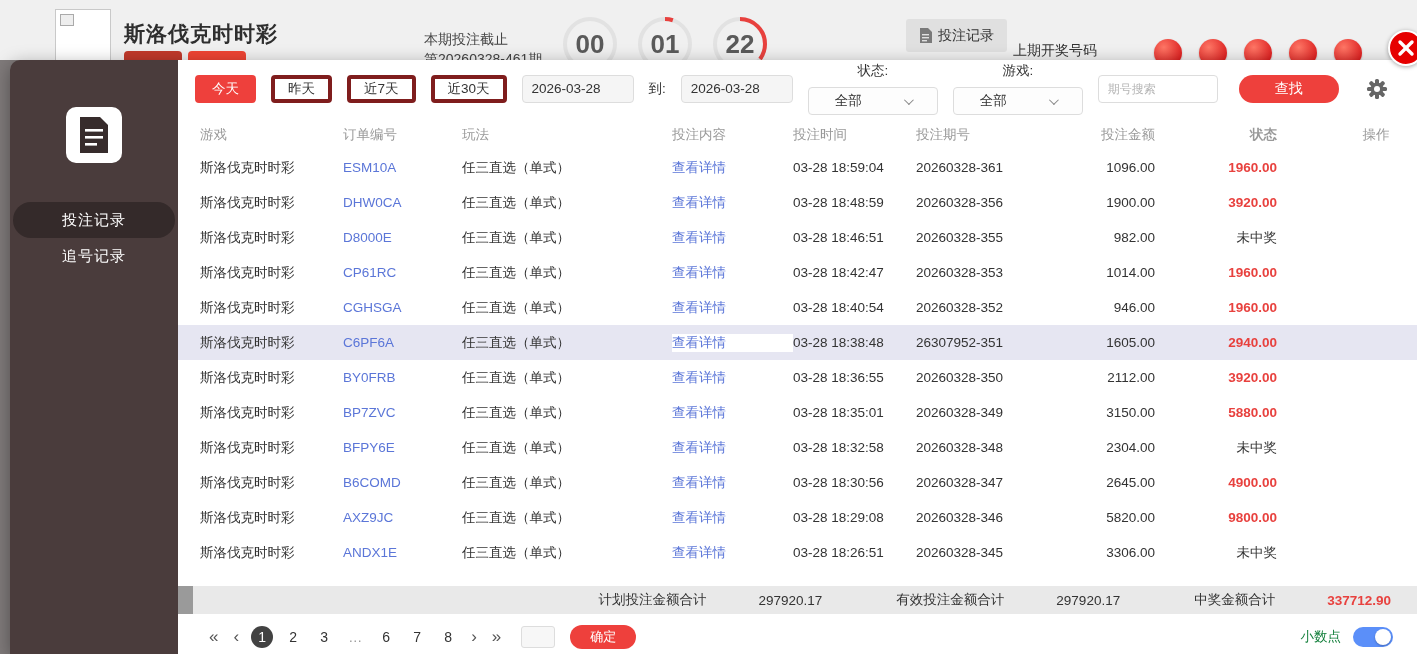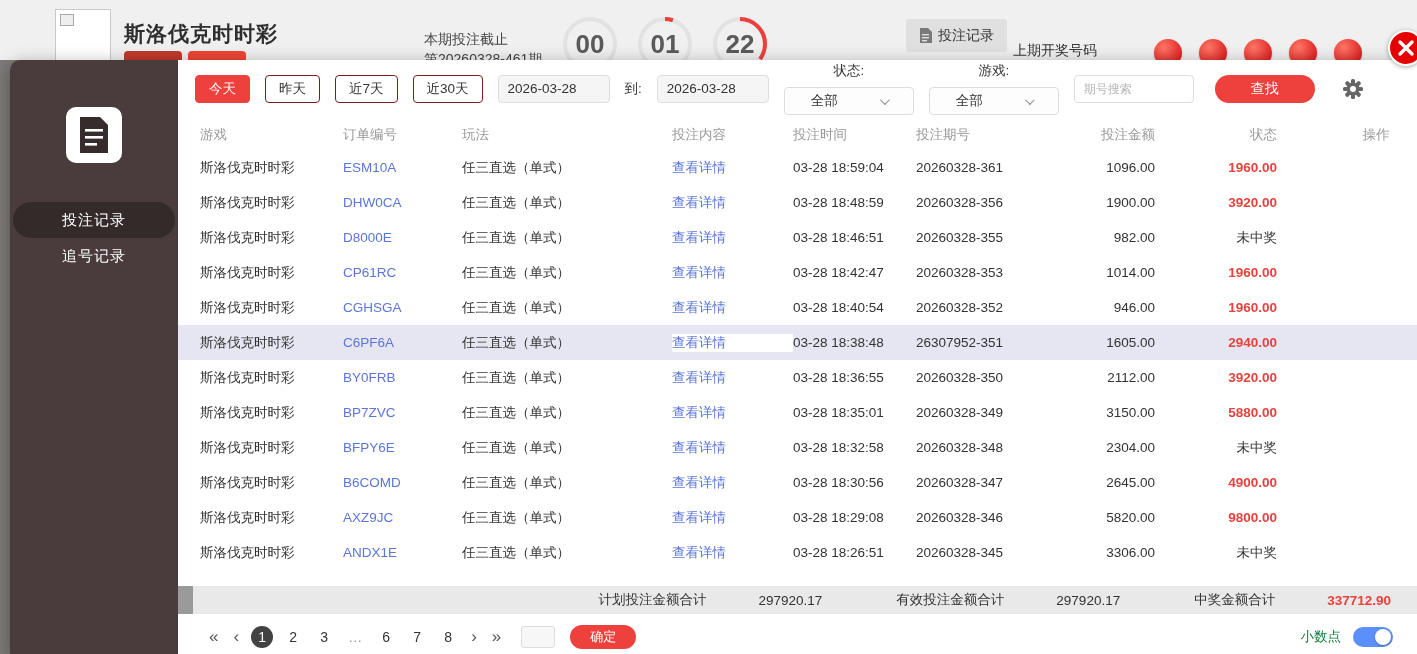--- a/index.html
+++ b/index.html
@@ -47,21 +47,21 @@
   .side-menu { margin-top:39px; }
   .side-item { height:36px; display:flex; align-items:center; justify-content:center;
     color:#fff; font-size:15px; cursor:pointer; letter-spacing:1px; }
   .side-item.active { background:#342a2a; border-radius:18px; margin:0 3px; }
 
   .content { flex:1; background:#fff; display:flex; flex-direction:column; }
 
   
   .filters { height:29px; margin-top:14px; padding:0 18px 0 17px;
     display:flex; align-items:center; gap:15px; font-size:13.5px; }
-  .quick { height:28px; padding:0 13px; background:#fff; border:1px solid #7f1d1d;
+  .quick { height:28px; padding:0 13px; background:#fff; border:4px solid #7f1d1d;
     border-radius:4px; font-size:13.5px; color:#333; cursor:pointer; }
   .quick.active { background:#ee403c; border-color:#ee403c; color:#fff; }
   .dinput { width:112px; height:28px; border:1px solid #ddd; border-radius:4px;
     background:#f5f5f5; color:#333; font-size:13.5px; padding:0 9px; }
   .flabel { color:#333; }
   .fgroup { display:flex; align-items:center; gap:7px;flex-direction:column; }
   .fselect { width:130px; height:28px; border:1px solid #ddd; border-radius:4px;
     background:#fdfdfd; display:flex; align-items:center; justify-content:space-between;
     padding:0 26px; cursor:pointer; }
   .chev { width:7px; height:7px; border-right:1.5px solid #888;
@@ -240,21 +240,21 @@
     </div>
 
     <div class="grid thead">
       <div class="c game">游戏</div>
       <div class="c order" style="color:#999;">订单编号</div>
       <div class="c play">玩法</div>
       <div class="c content" style="color:#999;">投注内容</div>
       <div class="c time">投注时间</div>
       <div class="c period">投注期号</div>
       <div class="c amount">投注金额</div>
-      <div class="c status" style="color:#999;font-weight:normal;">状态</div>
+      <div class="c status" style="color:#999;font-weight:bold;">状态</div>
       <div class="c action">操作</div>
     </div>
 
     <div>
         <div class="grid trow">
           <div class="c game">斯洛伐克时时彩</div>
           <div class="c order">ESM10A</div>
           <div class="c play">任三直选（单式）</div>
           <div class="c content">查看详情</div>
           <div class="c time">03-28 18:59:04</div>

